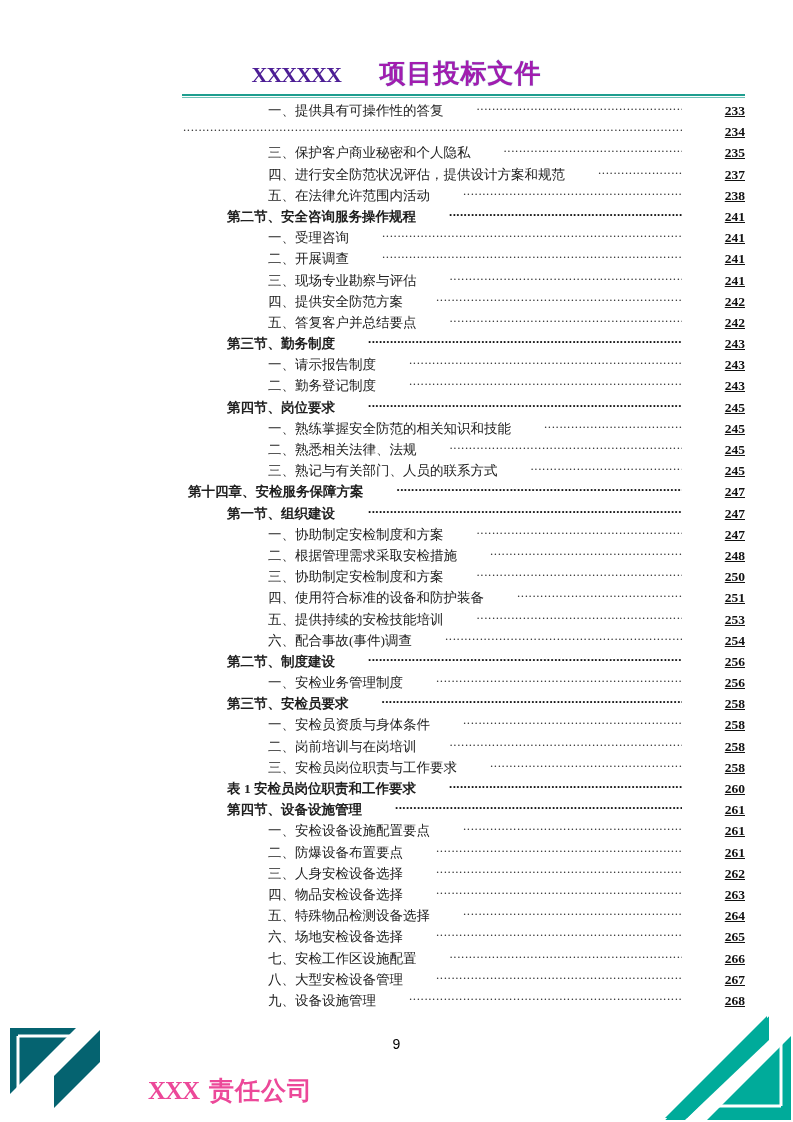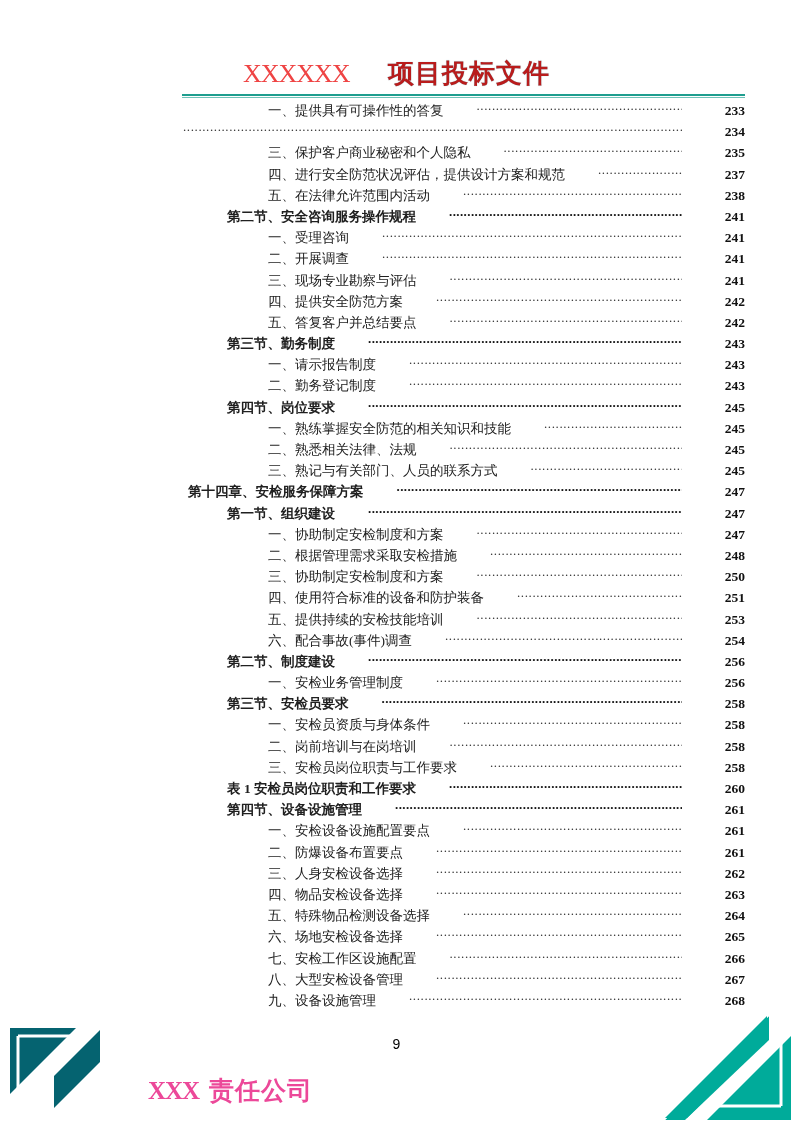--- a/index.html
+++ b/index.html
@@ -31,27 +31,27 @@
     font-family: "DejaVu Sans", "Liberation Sans", sans-serif;
     font-size: 26px;
     font-weight: bold;
     letter-spacing: 0.5px;
     line-height: 30px;
     white-space: nowrap;
     display: inline-block;
   }
   .header-title .hx {
     font-family: "Liberation Serif", "DejaVu Serif", serif;
-    color: #ef4444;
+    color: #4c1d95;
     letter-spacing: -1px;
-    font-weight: normal;
-    font-size: 26px;
+    font-weight: bold;
+    font-size: 22px;
   }
   .header-title .hz {
-    color: #b91c1c;
+    color: #a21caf;
     letter-spacing: 1px;
     text-shadow: 0 0 1px #7ec4cf;
     margin-left: 29px;
   }
   .header-reflect {
     position: absolute;
     left: 0;
     top: 86px;
     width: 793px;
     text-align: center;
@@ -118,20 +118,21 @@
     bottom: 1px;
     white-space: nowrap;
   }
   .toc-page {
     flex: 0 0 auto;
     width: 30px;
     text-align: right;
     font-size: 13.5px;
     color: #111111;
     font-family: "Liberation Serif", "DejaVu Serif", serif;
+    text-decoration: underline;
   }
 
   
   .lvl-chapter .toc-label { margin-left: 6px; font-weight: bold; }
   .lvl-chapter .toc-page  { font-weight: bold; }
   .lvl-section .toc-label { margin-left: 45px; font-weight: bold; text-align: center; }
   .lvl-section .toc-page  { font-weight: bold; }
   .lvl-item .toc-label    { margin-left: 86px; font-weight: normal; }
   .lvl-item .toc-page     { font-weight: bold; }
 

